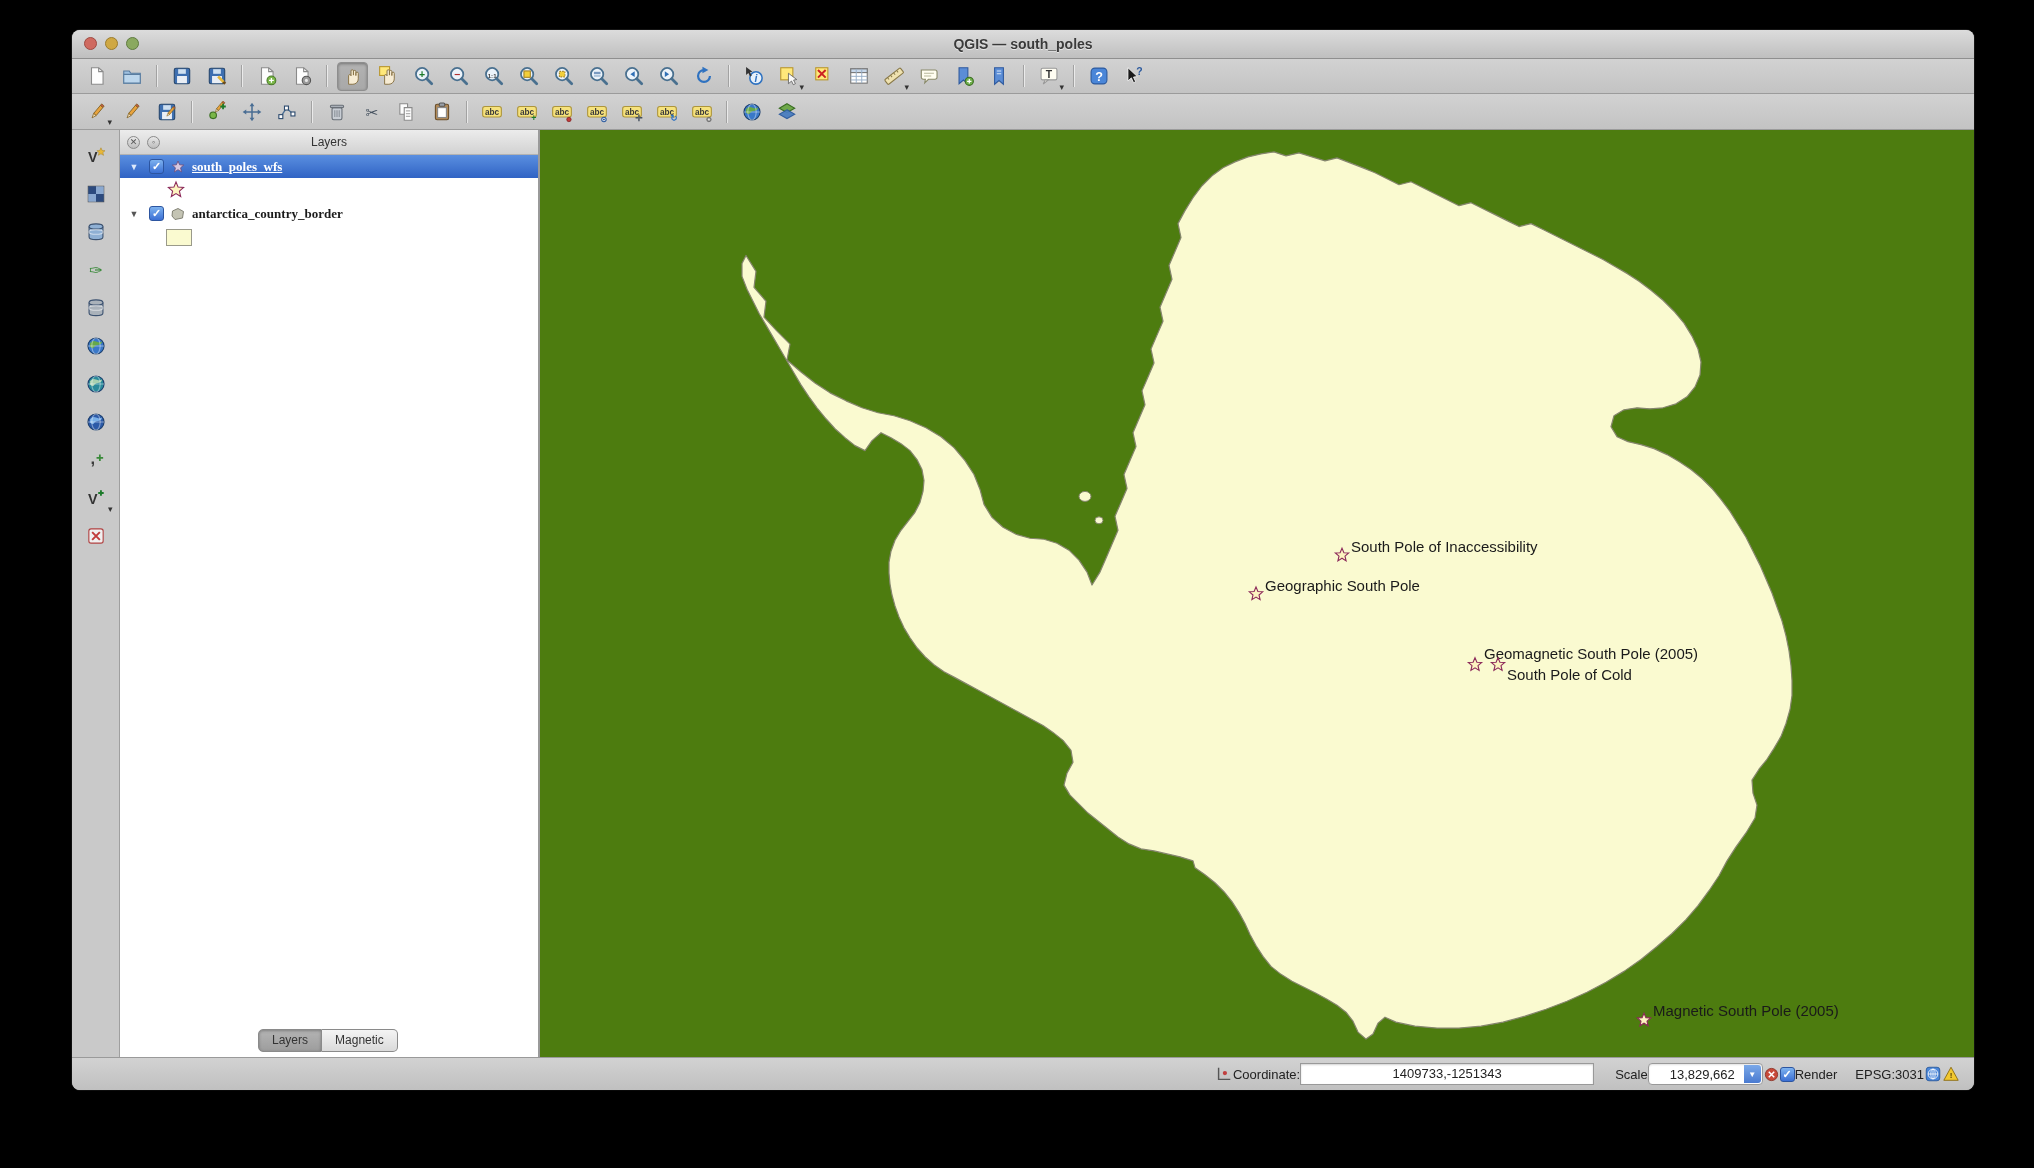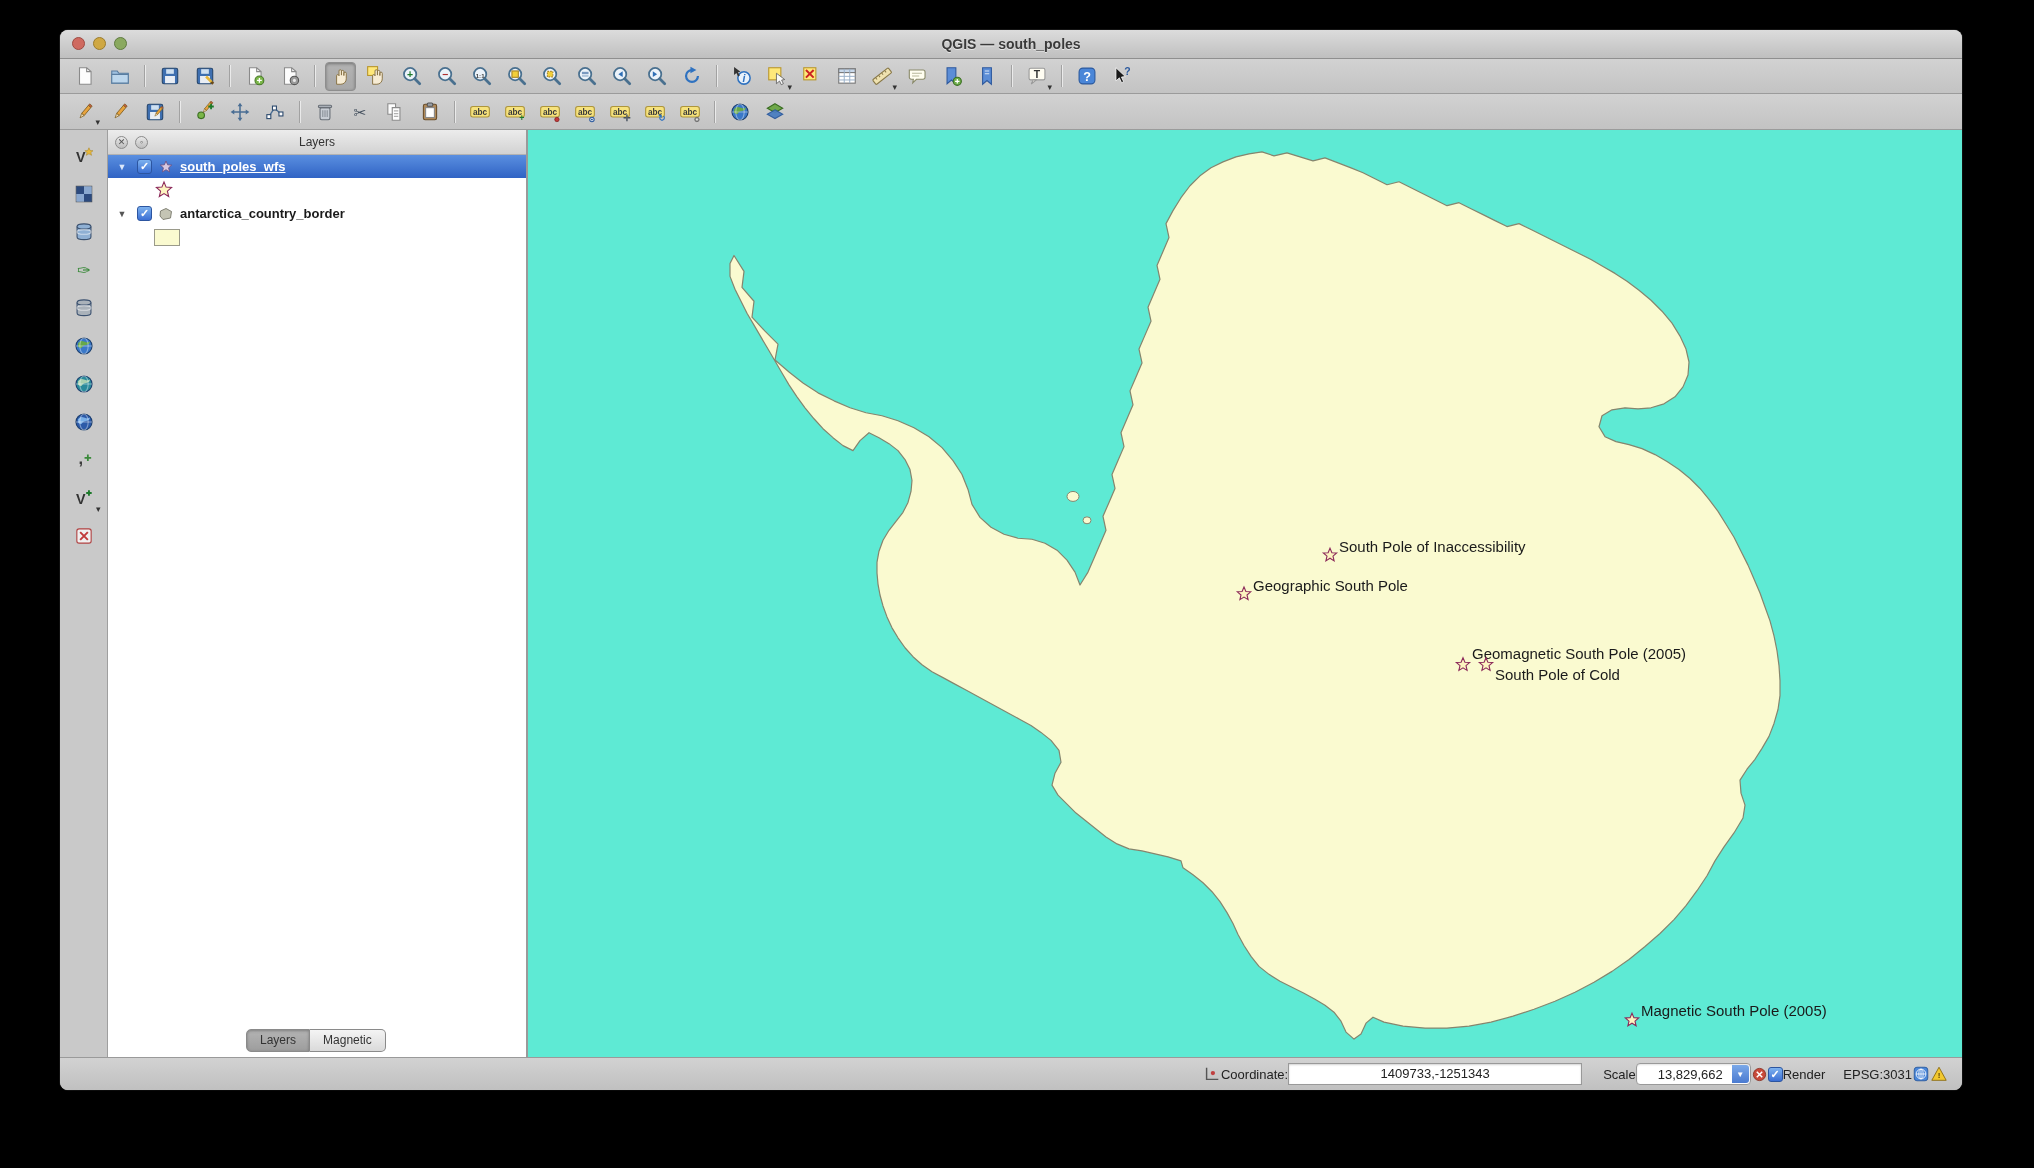--- a/index.html
+++ b/index.html
@@ -1,18 +1,18 @@
 <!DOCTYPE html>
 <html><head>
 <meta charset="utf-8">
 <style>
   html,body{margin:0;padding:0;background:#000;width:2034px;height:1168px;overflow:hidden;
     font-family:"Liberation Sans",sans-serif;-webkit-font-smoothing:antialiased;}
   .screen{position:relative;width:2034px;height:1168px;background:#000;}
-  .window{position:absolute;left:60px;top:30px;width:1902px;height:1060px;border-radius:8px;
+  .window{position:absolute;left:72px;top:30px;width:1902px;height:1060px;border-radius:8px;
     overflow:hidden;background:#d4d4d4;box-shadow:0 30px 80px rgba(0,0,0,.8),0 0 0 1px #1a1a1a;
     display:flex;flex-direction:column;}
   
   .titlebar{height:28px;background:linear-gradient(#dcdcdc,#bfbfbf);border-bottom:1px solid #8f8f8f;
     position:relative;flex:0 0 auto;}
   .traffic{position:absolute;left:12px;top:7px;display:flex;gap:8px;}
   .light{width:13px;height:13px;border-radius:50%;box-sizing:border-box;}
   .light.close{background:#cf6a60;border:1px solid #9e4a42;}
   .light.min{background:#cfa843;border:1px solid #9a7c2e;}
   .light.zoom{background:#8aa95f;border:1px solid #5f7a40;}
@@ -47,32 +47,32 @@
   .panel-title{position:absolute;left:0;right:0;text-align:center;font-size:12px;color:#333;}
   #layer-tree{flex:1;overflow:hidden;}
   .layer-row{height:23px;display:flex;align-items:center;font-size:13px;}
   .layer-row.selected{background:linear-gradient(#5a8fe0,#3063c4);}
   .disclosure{width:12px;margin-left:8px;font-size:9px;color:#555;text-align:center;}
   .layer-row.selected .disclosure{color:#dce8fa;}
   .checkbox{width:15px;height:15px;border-radius:3px;margin-left:9px;box-sizing:border-box;
     background:linear-gradient(#7db2ef,#3b6fd4);border:1px solid #2c55a0;color:#fff;
     font-size:11px;font-weight:bold;text-align:center;line-height:13px;}
   .ltype{margin-left:6px;display:flex;align-items:center;}
-  .layer-label{margin-left:6px;font-weight:bold;color:#1a1a1a;}
+  .layer-label{margin-left:6px;font-weight:bold;color:#1a1a1a;font-family:Liberation Serif, serif;}
   .layer-row.selected .layer-label{color:#fff;text-decoration:underline;}
   .symbology{height:24px;display:flex;align-items:center;padding-left:46px;}
   .swatch{width:24px;height:15px;border:1px solid #9a9a8a;display:inline-block;}
   .panel-tabs{position:absolute;bottom:5px;left:138px;display:flex;}
   .ptab{height:21px;line-height:21px;padding:0 13px;font-size:12px;color:#333;
     border:1px solid #8a8a8a;border-left-width:0;background:linear-gradient(#f4f4f4,#dadada);}
   .ptab:first-child{border-left-width:1px;border-radius:5px 0 0 5px;}
   .ptab:last-child{border-radius:0 5px 5px 0;}
   .ptab.active{background:linear-gradient(#b4b4b4,#9d9d9d);box-shadow:inset 0 1px 3px rgba(0,0,0,.3);}
   
-  .canvas{flex:1;background:#5eead4;position:relative;min-width:0;text-align:right;}
+  .canvas{flex:1;background:#4d7c0f;position:relative;min-width:0;text-align:right;}
   .canvas svg{position:absolute;left:0;top:0;width:100%;height:100%;}
   
   .statusbar{height:32px;flex:0 0 auto;background:linear-gradient(#d2d2d2,#c0c0c0);
     border-top:1px solid #9a9a9a;display:flex;align-items:center;font-size:13px;color:#222;
     padding:0 14px;gap:0;}
   .spacer{flex:1;}
   .sicon{display:flex;align-items:center;}
   .coord-field{width:292px;height:20px;background:#fff;border:1px solid #999;border-radius:0;
     text-align:center;font-size:13px;line-height:20px;box-shadow:inset 0 1px 2px rgba(0,0,0,.18);}
   .scale-combo{display:flex;align-items:center;background:#fff;border:1px solid #999;

